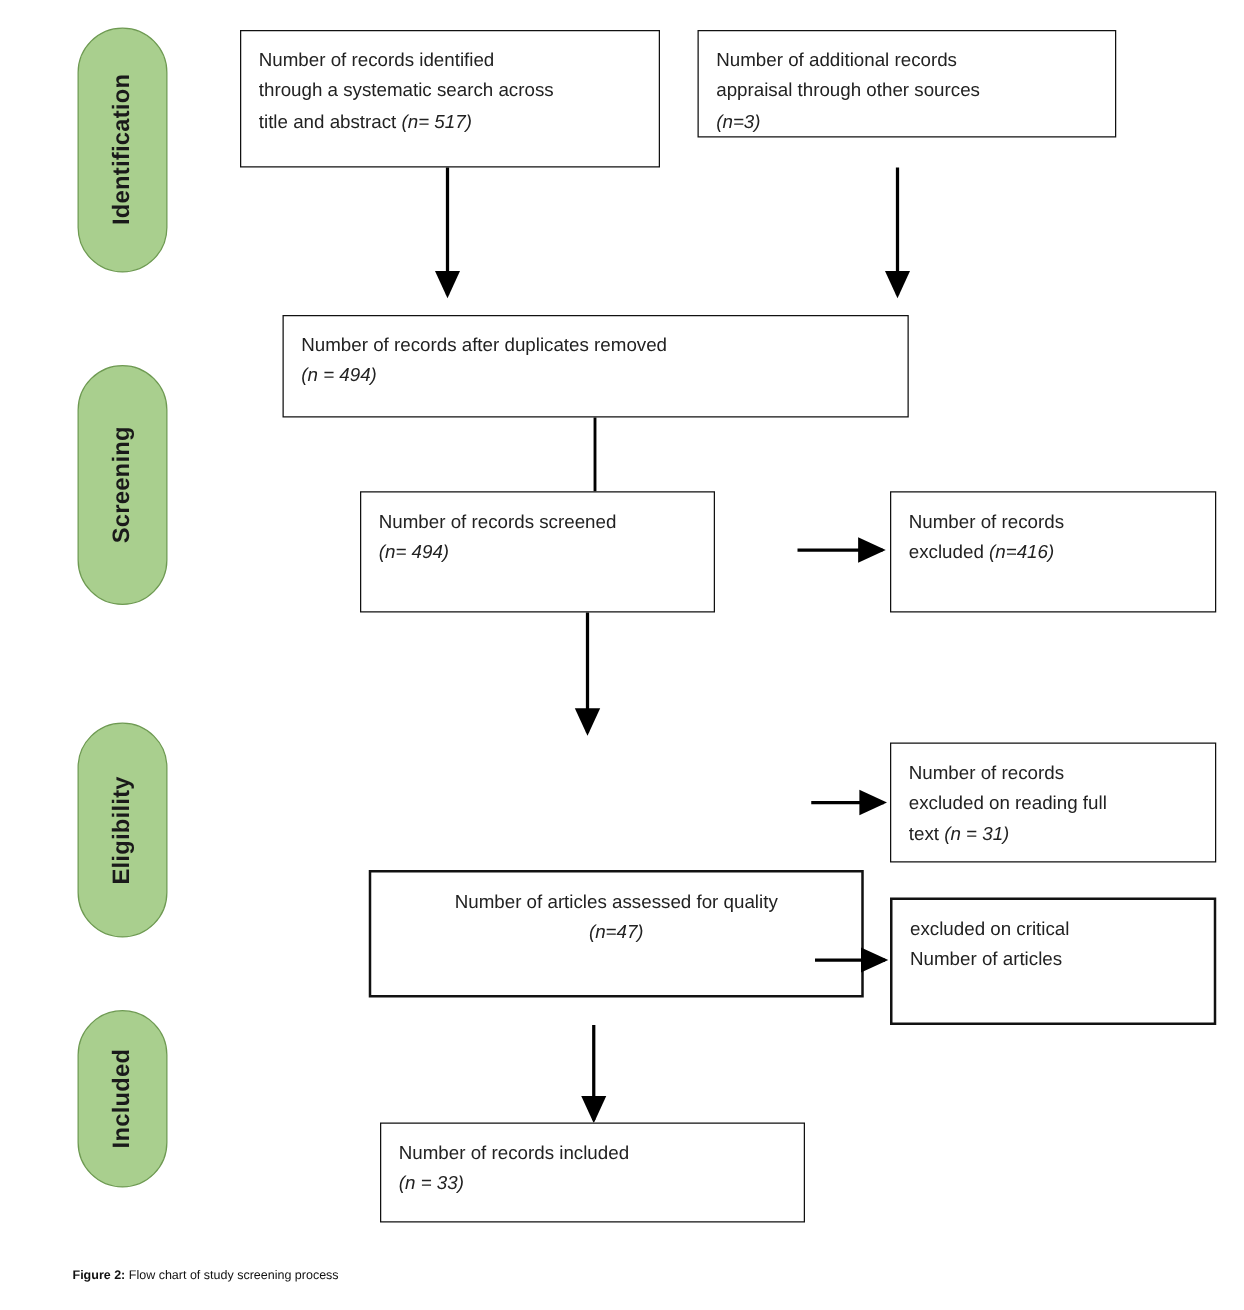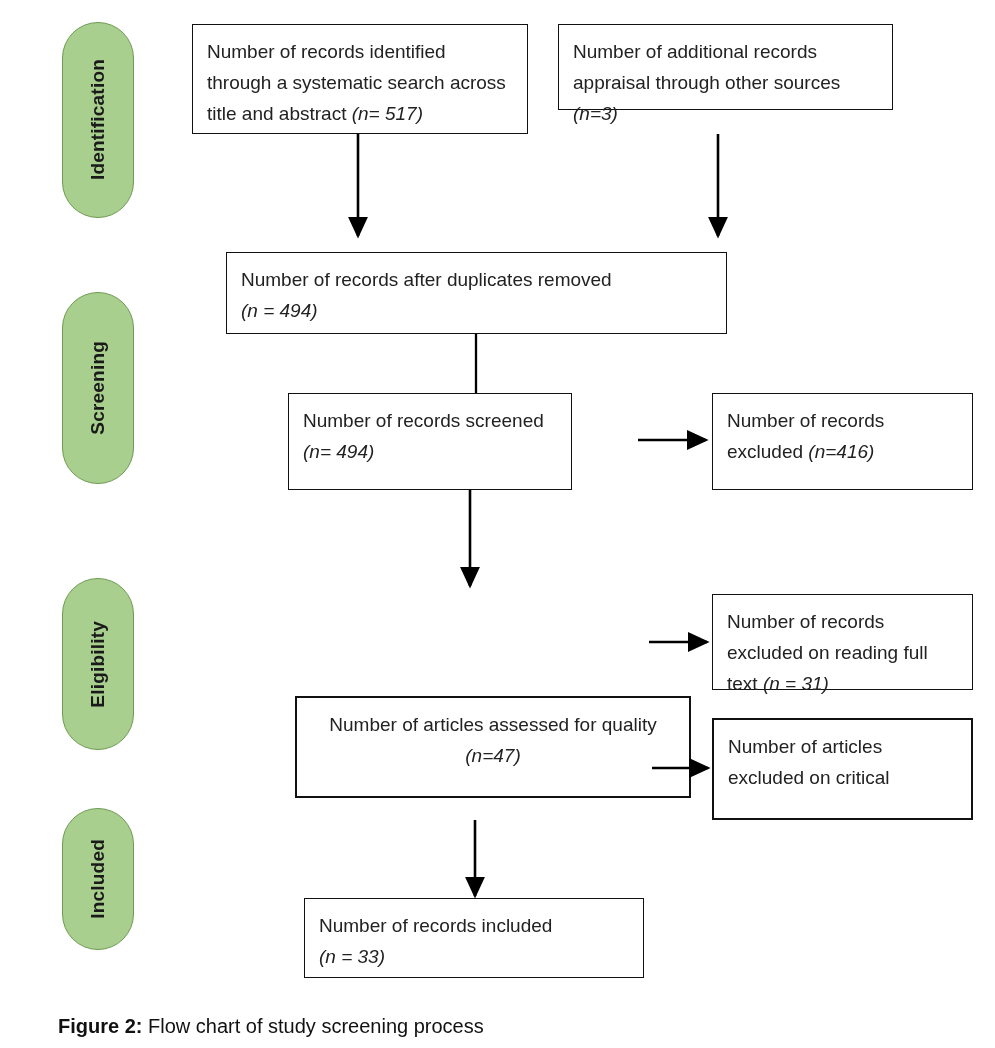--- a/index.html
+++ b/index.html
@@ -42,40 +42,40 @@
     font-family: "Liberation Sans", sans-serif;
   }
 
   
   .flow-box {
     position: absolute;
     background: #ffffff;
     border: 1.7px solid #111111;
     box-sizing: border-box;
     padding: 12px 14px 10px 14px;
-    font-size: 19px;
+    font-size: 15px;
     line-height: 1.62;
     color: #222222;
     font-family: "Liberation Sans", sans-serif;
   }
   .flow-box.thick { border-width: 2.4px; }
   .flow-box .n { font-style: italic; }
 
   
   .conn {
     position: absolute;
   }
   .conn svg { display: block; overflow: visible; }
 
   
   #caption {
     position: absolute;
     left: 58px;
     top: 1015px;
-    font-size: 20px;
+    font-size: 10px;
     color: #111111;
     font-family: "Liberation Sans", sans-serif;
     white-space: nowrap;
   }
   #caption .cap-label { font-weight: bold; }
   #caption .cap-text { font-weight: normal; }
 </style>
 </head>
 <body>
 
@@ -173,22 +173,22 @@
       <line x1="4" y1="10" x2="62" y2="10" stroke="#000000" stroke-width="2.6" marker-end="url(#arrowhead)"></line>
     </svg>
   </div>
 
   <div class="flow-box thick" style="left:295px; top:696px; width:396px; height:102px;text-align:center;">
     <div>Number of articles assessed for quality</div>
     <div class="n">(n=47)</div>
   </div>
 
   <div class="flow-box thick" style="left:712px; top:718px; width:261px; height:102px;">
+    <div>excluded on critical</div>
     <div>Number of articles</div>
-    <div>excluded on critical</div>
   </div>
 
   <div class="conn" style="left:648px; top:758px;">
     <svg width="78" height="20">
       <line x1="4" y1="10" x2="60" y2="10" stroke="#000000" stroke-width="2.6" marker-end="url(#arrowhead)"></line>
     </svg>
   </div>
 
   <div class="conn" style="left:463px; top:820px;">
     <svg width="26" height="86">

